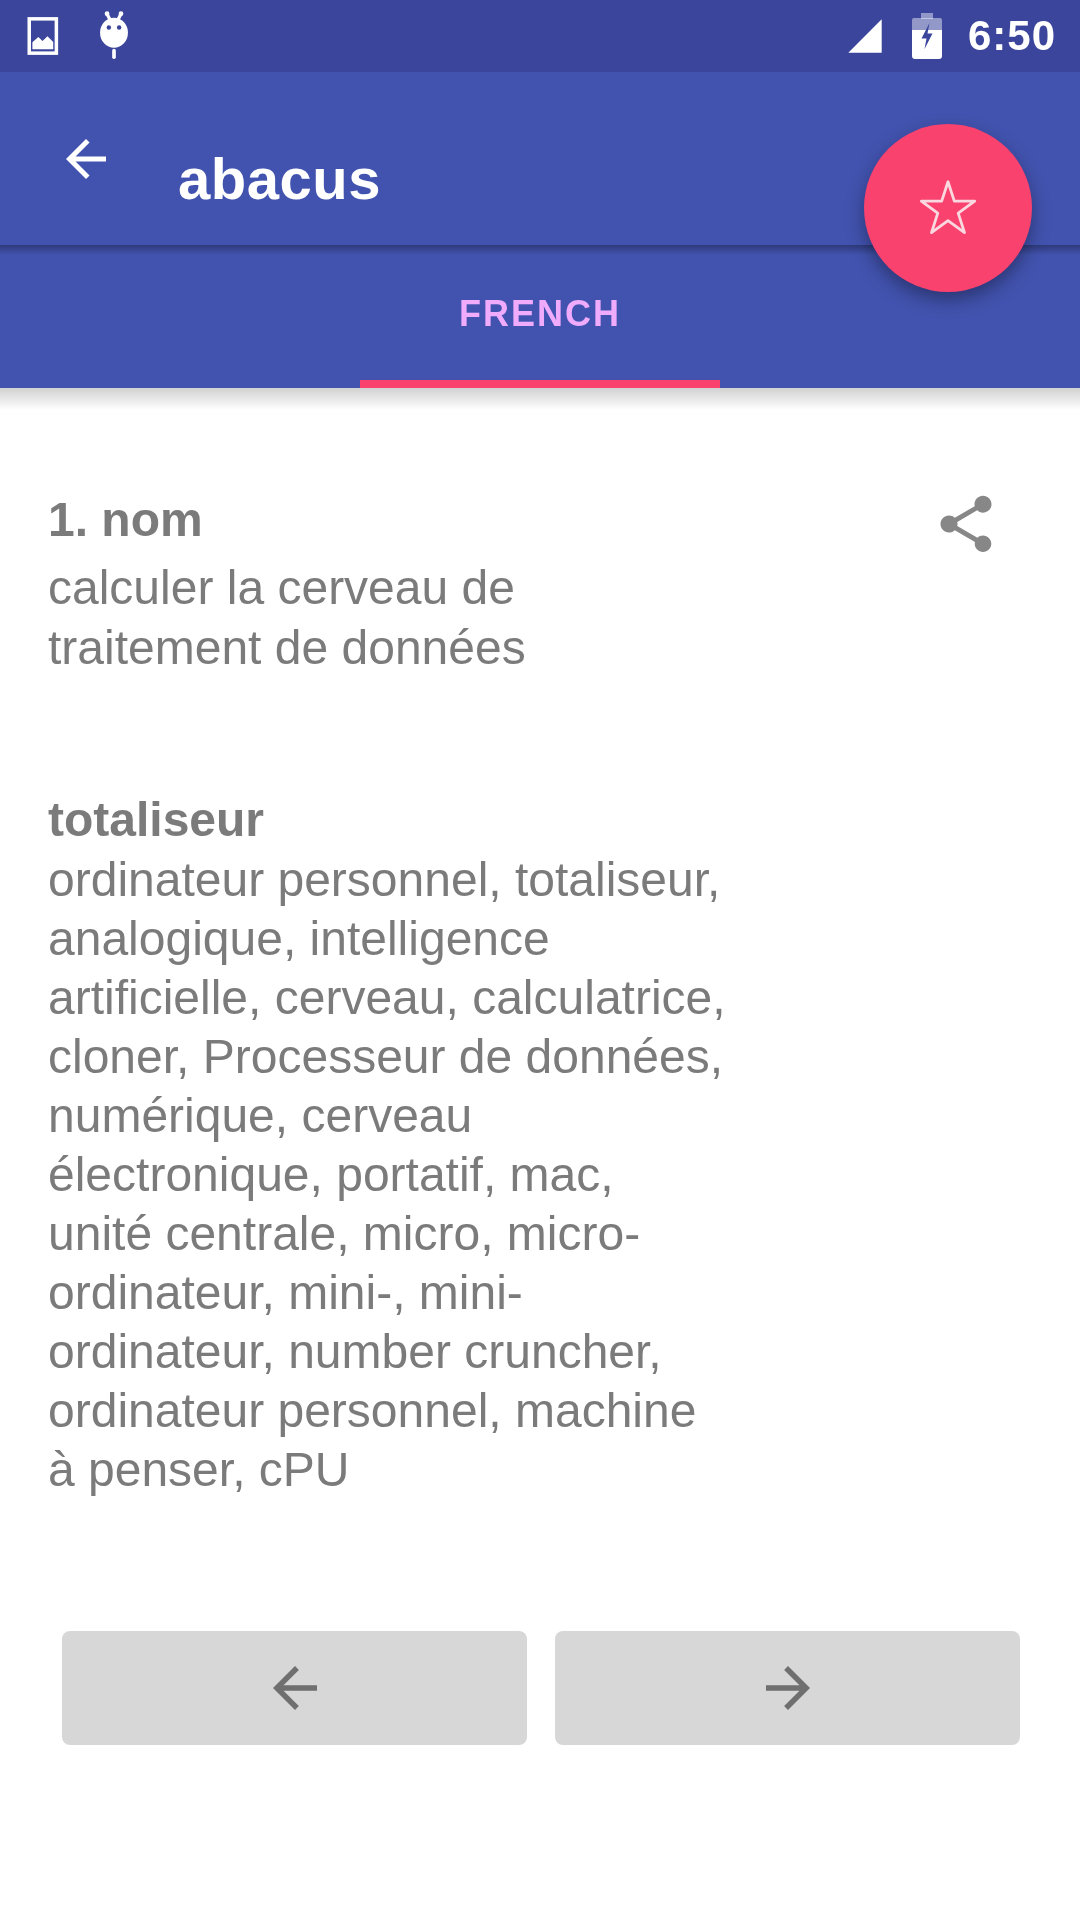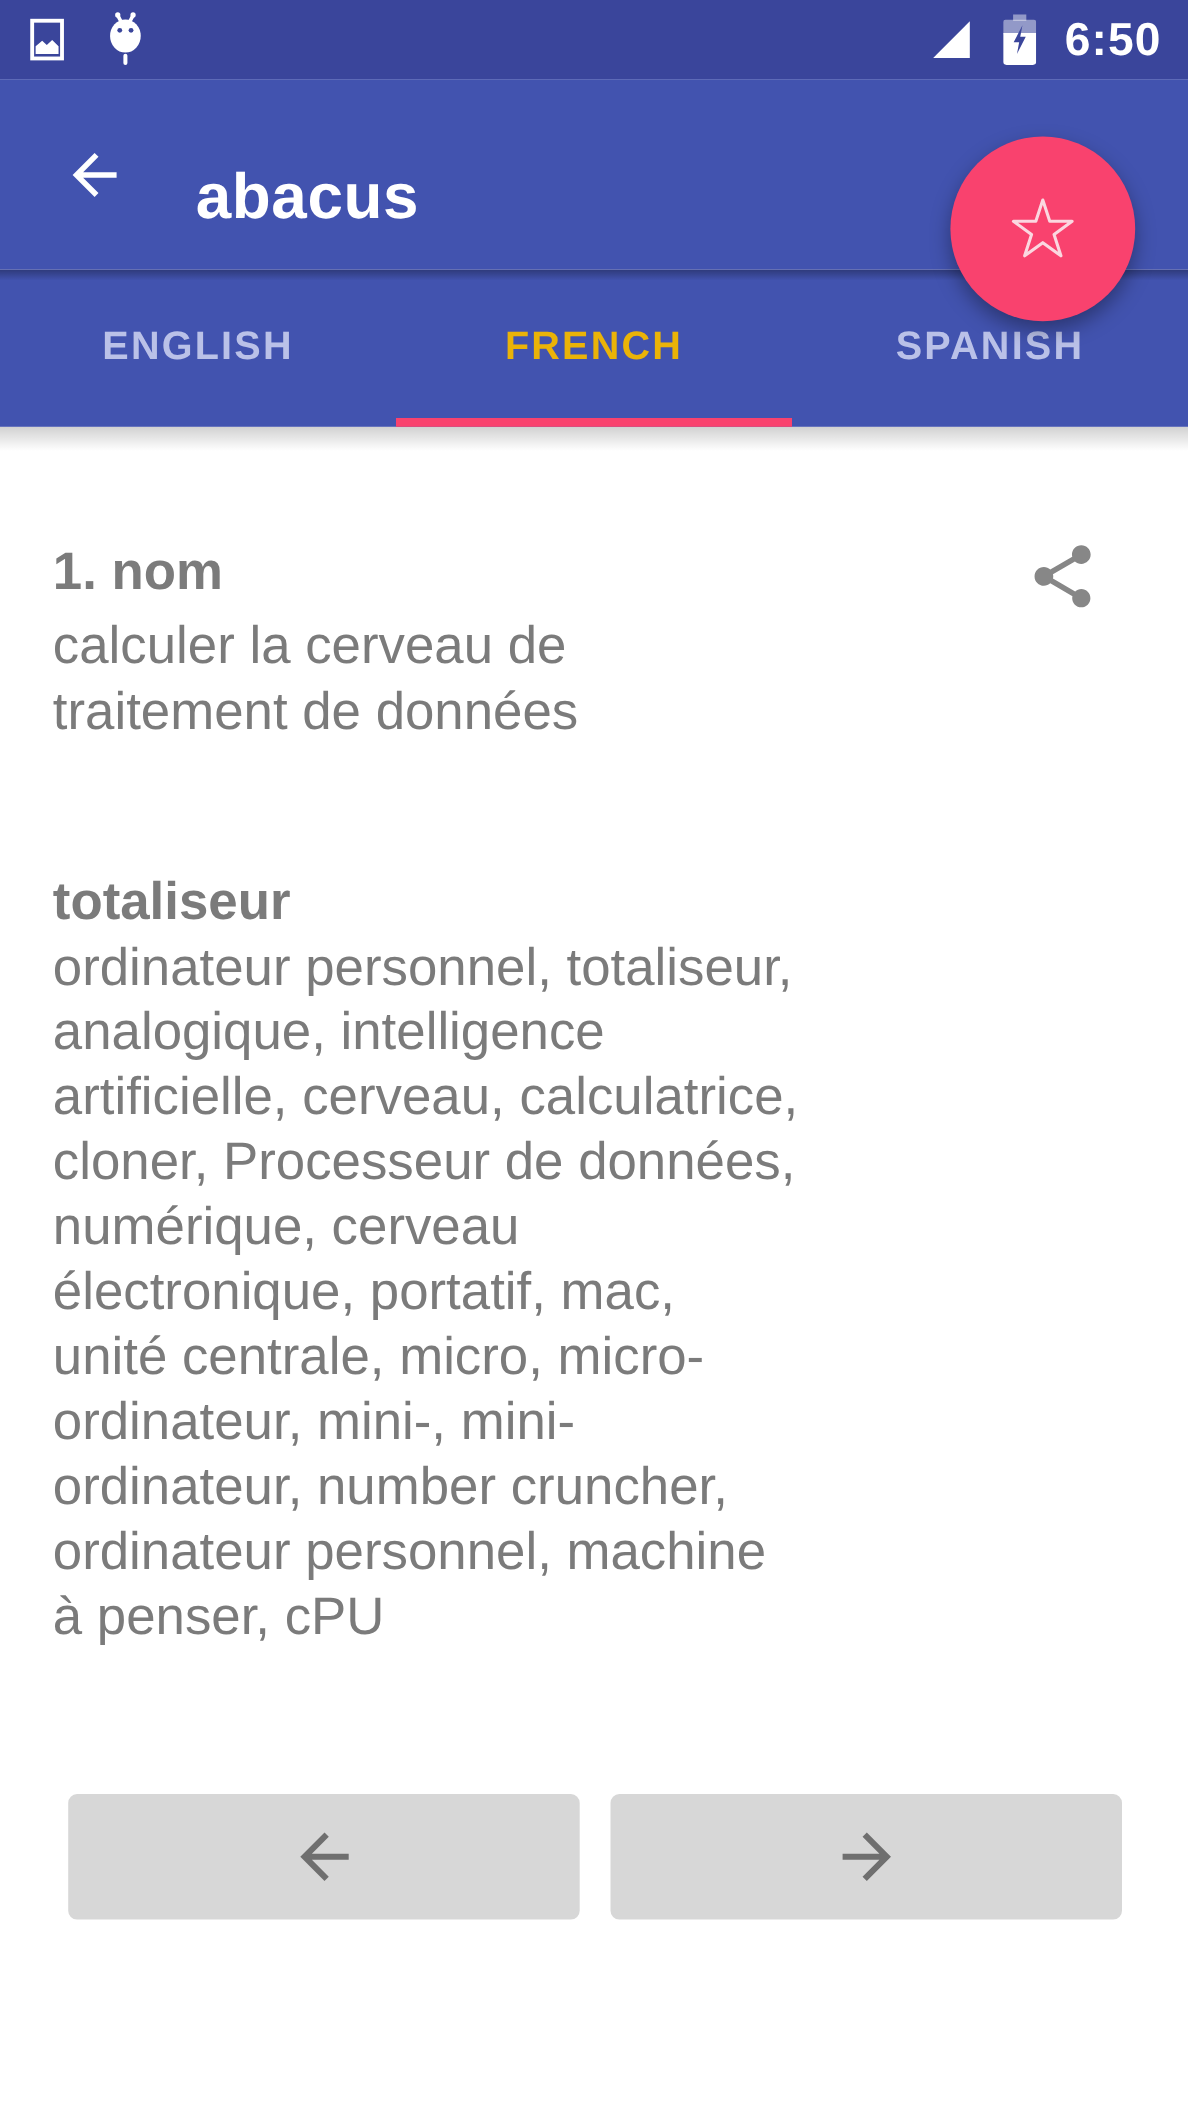--- a/index.html
+++ b/index.html
@@ -32,21 +32,21 @@
   .back-btn{margin-left:50px;width:72px;height:72px;display:flex;align-items:center;justify-content:center;cursor:pointer;}
   .app-title{color:#fff;font-size:58px;font-weight:700;margin-left:56px;letter-spacing:0.5px;margin-top:40px;}
 
   
   .tab-bar{position:absolute;left:0;top:245px;width:1080px;height:143px;background:var(--app-bar-bg);z-index:19;}
   .tab-bar::before{content:"";position:absolute;left:0;top:0;width:100%;height:10px;
     background:linear-gradient(rgba(0,0,0,0.30),rgba(0,0,0,0));}
   .tab-row{display:flex;width:100%;height:100%;}
   .tab{flex:1;display:flex;align-items:center;justify-content:center;font-size:36px;font-weight:700;
     letter-spacing:2px;color:var(--tab-inactive);cursor:pointer;padding-bottom:6px;}
-  .tab.active{color:#eab308;}
+  .tab.active{color:#f0abfc;}
   .tab-indicator{position:absolute;left:360px;bottom:0;width:360px;height:8px;background:var(--accent-pink);}
 
   
   .fab{position:absolute;left:864px;top:124px;width:168px;height:168px;border-radius:50%;
     background:var(--accent-pink);display:flex;align-items:center;justify-content:center;
     box-shadow:0 8px 18px rgba(0,0,0,0.35);z-index:25;cursor:pointer;}
 
   
   .content{position:absolute;left:0;top:388px;width:1080px;height:1532px;background:var(--content-bg);}
   .content::before{content:"";position:absolute;left:0;top:0;width:100%;height:22px;
@@ -112,23 +112,21 @@
     <span class="back-btn">
       <svg width="60" height="60" viewBox="0 0 24 24">
         <path d="M20 11H7.83l5.59-5.59L12 4l-8 8 8 8 1.41-1.41L7.83 13H20v-2z" fill="#fff"></path>
       </svg>
     </span>
     <span class="app-title">abacus</span>
   </div>
 
   <div class="tab-bar">
     <div class="tab-row">
-      <div class="tab">ENGLISH</div>
       <div class="tab active">FRENCH</div>
-      <div class="tab">SPANISH</div>
     </div>
     <div class="tab-indicator"></div>
   </div>
 
   <div class="fab">
     <span style="display:inline-flex;">
       <svg width="60" height="58" viewBox="0 0 64 62">
         <path d="M32 3 L38.76 23.70 L60.53 23.73 L42.94 36.55 L49.63 57.27 L32 44.5 L14.37 57.27 L21.06 36.55 L3.47 23.73 L25.24 23.70 Z" fill="none" stroke="#fbd7e0" stroke-width="3" stroke-linejoin="round"></path>
       </svg>
     </span>

